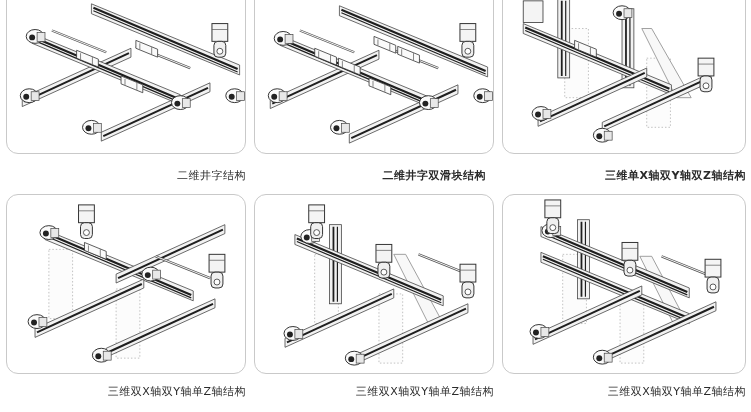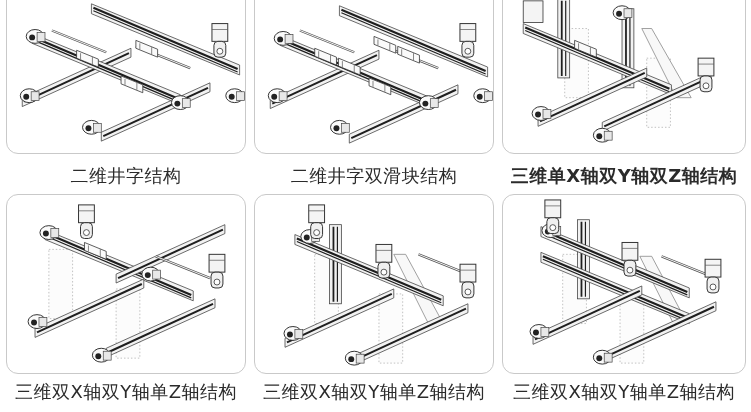--- a/index.html
+++ b/index.html
@@ -11,23 +11,23 @@
     position: absolute;
     border: 1.5px solid #c9c9c9;
     border-radius: 12px;
     background: #ffffff;
     overflow: hidden;
     box-sizing: border-box;
   }
   .card svg { position: absolute; left: 0; top: 0; width: 100%; height: 100%; }
   .caption {
     position: absolute;
-    text-align: center;
+    text-align: right;
     color: #2b2b2b;
-    font-size: 18px;
+    font-size: 11px;
     letter-spacing: 0.5px;
     line-height: 20px;
     white-space: nowrap;
   }
 </style>
 </head>
 <body>
 
 <svg width="0" height="0" style="position:absolute">
   <defs>
@@ -114,21 +114,21 @@
     <use href="#slider" x="144" y="58"></use>
     <use href="#slider" x="115" y="90"></use>
     <use href="#endcap" x="22" y="108"></use>
     <use href="#endcap" x="85" y="140"></use>
     <use href="#endcap" x="175" y="115"></use>
     <use href="#endcap" x="230" y="108"></use>
     <use href="#endcap" x="28" y="50"></use>
     <use href="#motor" x="215" y="45"></use>
   </svg>
 </div>
-<div class="caption" style="left:254px; top:166px; width:240px;">二维井字双滑块结构</div>
+<div class="caption" style="left:246px; top:166px; width:240px;font-weight:bold;">二维井字双滑块结构</div>
 
 <div class="card" style="left:502px; top:-12px; width:244px; height:166px;">
   <svg viewBox="0 0 244 166">
     <use href="#panel" x="62" y="40"></use>
     <use href="#panel" x="145" y="70"></use>
     <polygon points="140,40 175,110 190,110 150,40" fill="#f8f8f8" stroke="#888" stroke-width="0.8"></polygon>
     <use href="#column" x="55" y="10"></use>
     <use href="#column" x="120" y="20"></use>
     <use href="#rail-dr" x="20" y="35"></use>
     <use href="#rail-ur" x="35" y="80"></use>

